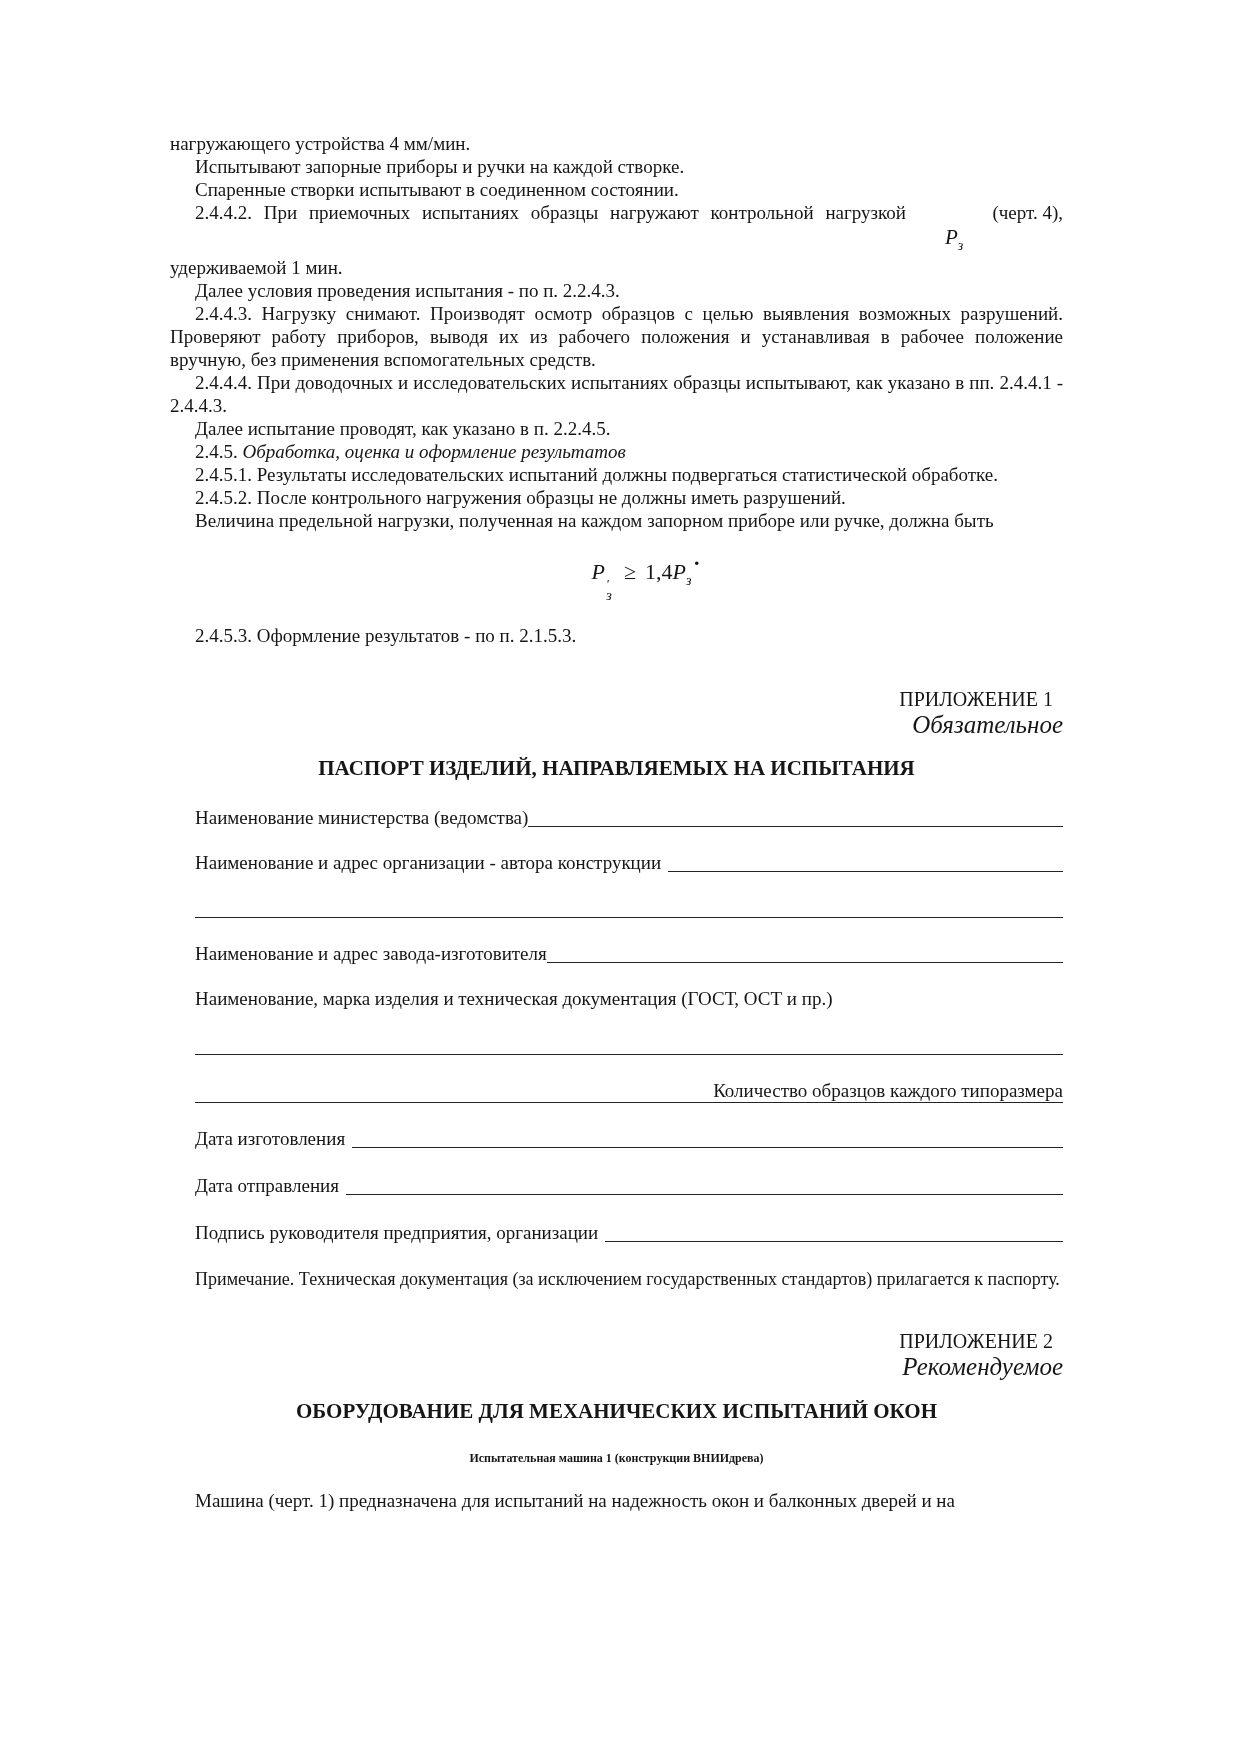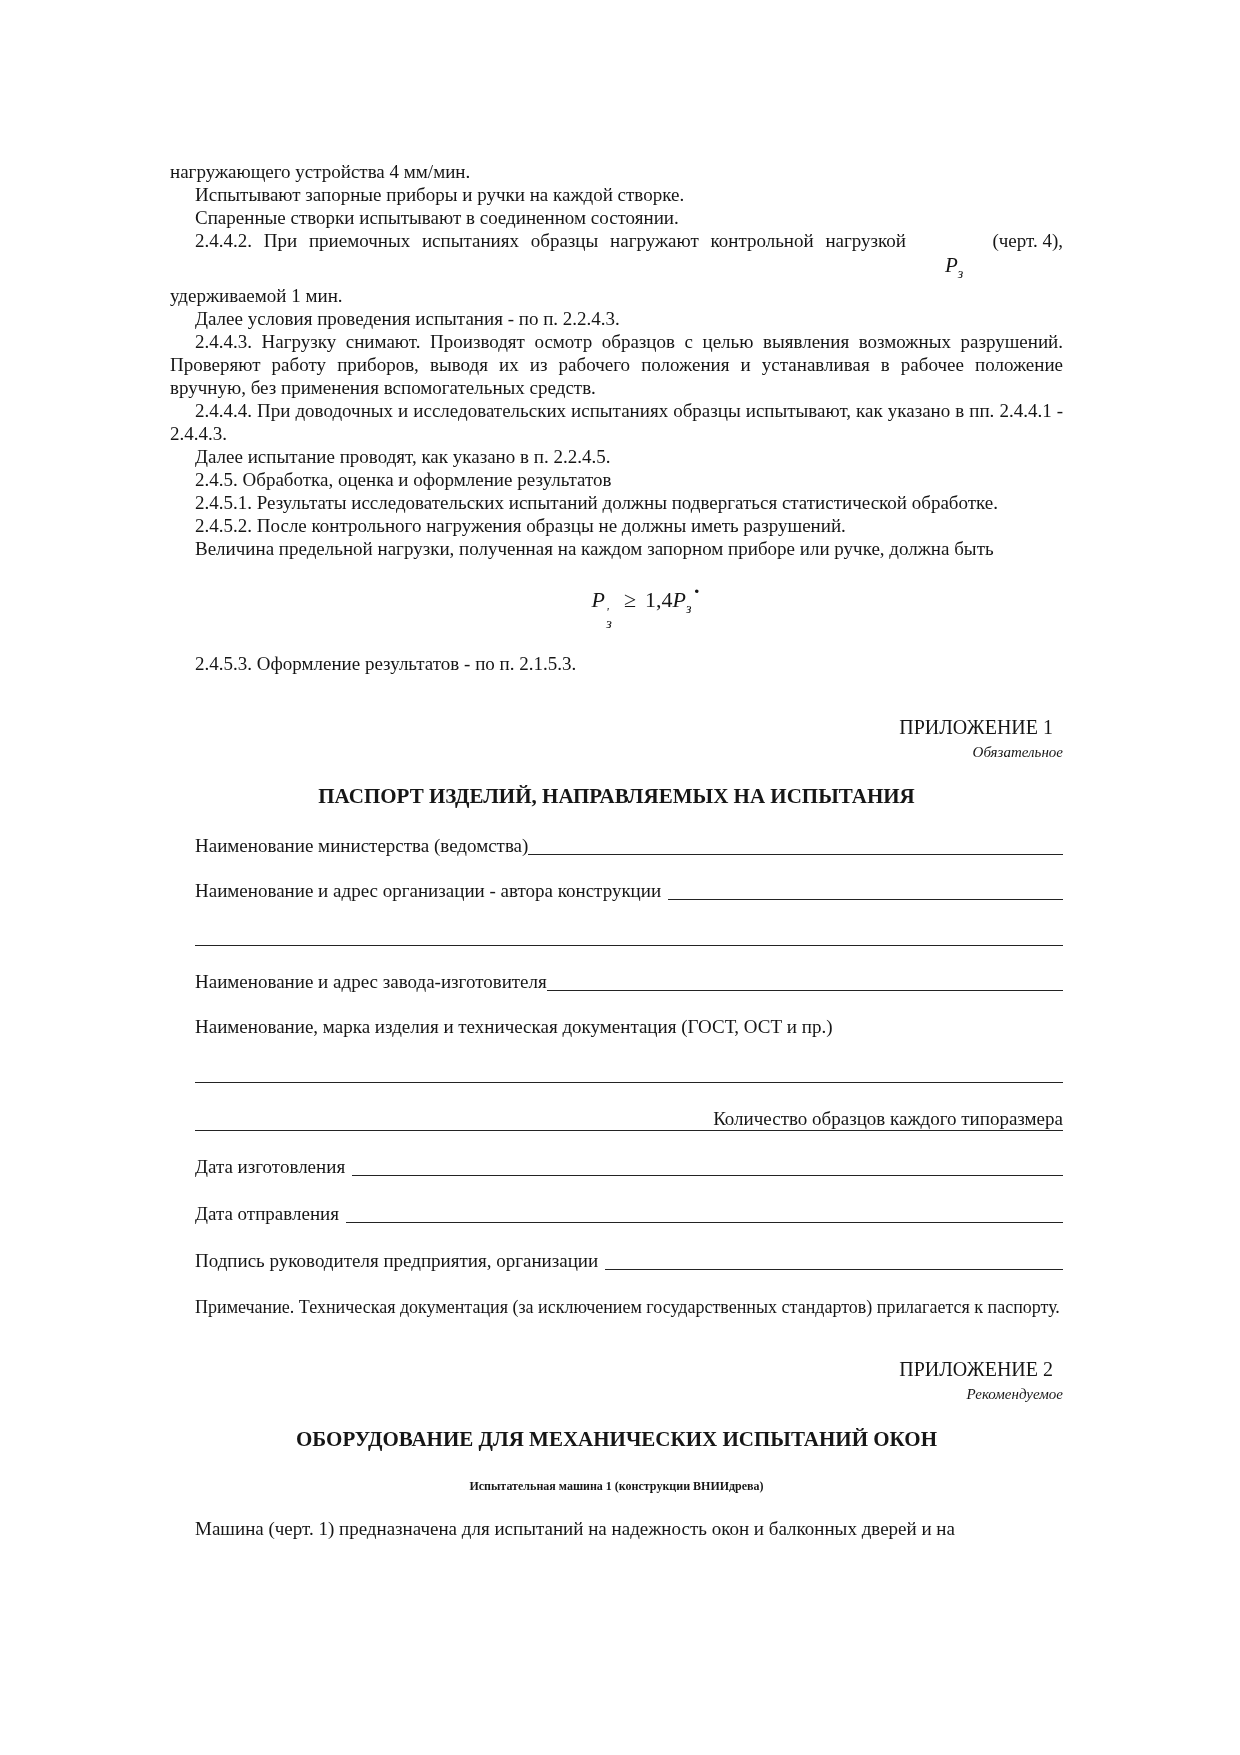--- a/index.html
+++ b/index.html
@@ -6,26 +6,26 @@
   html,body { margin:0; padding:0; background:#ffffff; }
   .page {
     position:relative;
     width:1240px; height:1755px;
     background:#ffffff;
     font-family:"Liberation Serif","DejaVu Serif",serif;
     color:#161616;
     overflow:hidden;
   }
   .content {
-    position:absolute; left:170px; top:160px; width:893px;
+    position:absolute; left:170px; top:132px; width:893px;
     font-size:19px; line-height:23px;
   }
   .para { margin:0; text-align:justify; }
   .indent { text-indent:25px; }
-  .ital { }
+  .ital { font-style:italic; }
 
   
   .p4wrap { position:relative; margin-bottom:32px; }
   .p4line { display:flex; }
   .p4text { padding-left:25px; word-spacing:7px; white-space:nowrap; }
   .p4spacer { flex:1 1 auto; min-width:40px; }
   .p4tail { white-space:nowrap; }
   .inline-sym {
     position:absolute; left:775px; top:26px;
     font-size:21px; font-style:italic; line-height:1;text-align:center;
@@ -42,21 +42,21 @@
   .pstack {
     display:inline-flex; flex-direction:column; align-items:flex-start;
     font-style:italic; vertical-align:-9px; margin-left:1px; margin-right:2px;
   }
   .pprime { font-size:13px; line-height:9px; }
   .psub { font-size:15px; line-height:14px; }
   .frel { margin:0 9px 0 10px; }
 
   
   .appx-label { margin:0; text-align:right; font-size:20px; line-height:25px; padding-right:10px; }
-  .appx-type  { margin:0; text-align:right; font-style:italic; font-size:15px; line-height:25px; }
+  .appx-type  { margin:0; text-align:right; font-style:italic; font-size:25px; line-height:25px; }
   .doc-title  { margin:18px 0 0 0; text-align:center; font-weight:bold; font-size:21px; line-height:26px; }
   .doc-subtitle { margin:22px 0 0 0; text-align:center; font-weight:bold; font-size:12px; line-height:24px; }
 
   
   .form-block { margin-top:25px; }
   .frow { display:flex; height:23px; padding-left:25px;text-align:right; }
   .flabel { white-space:nowrap; }
   .fline { flex:1 1 auto; height:20px; border-bottom:1px solid #232323; }
   .frow.gap .fline { margin-left:7px; }
   .mb22 { margin-bottom:22px; } .mb23 { margin-bottom:23px; }

